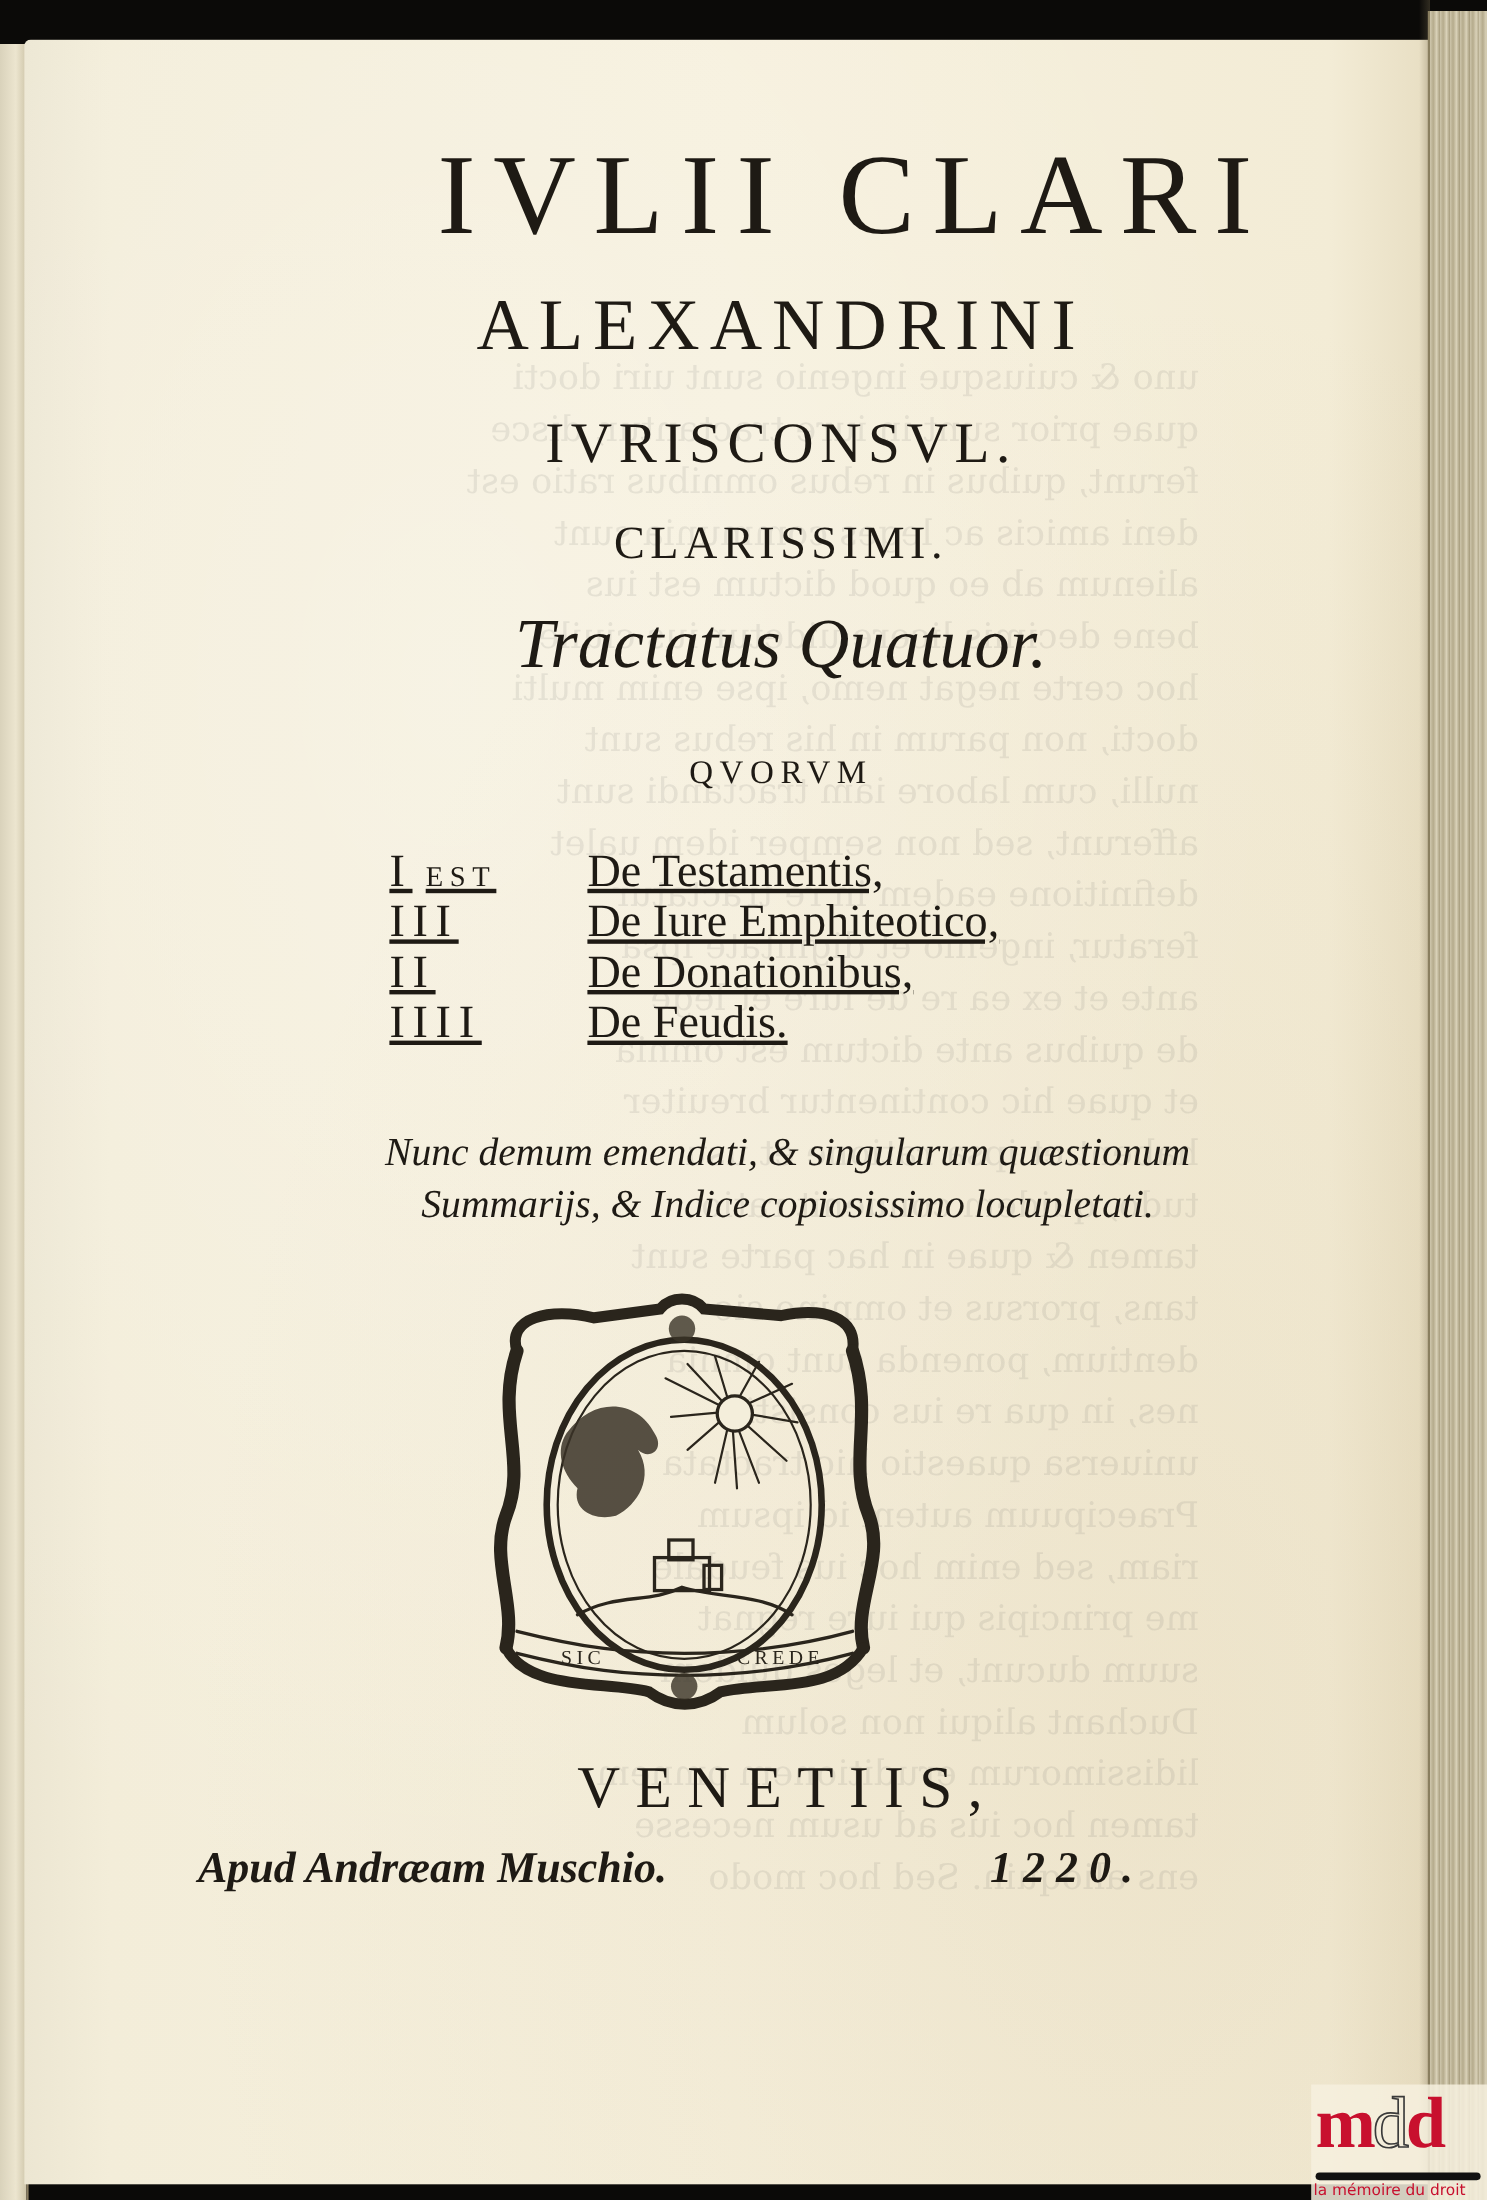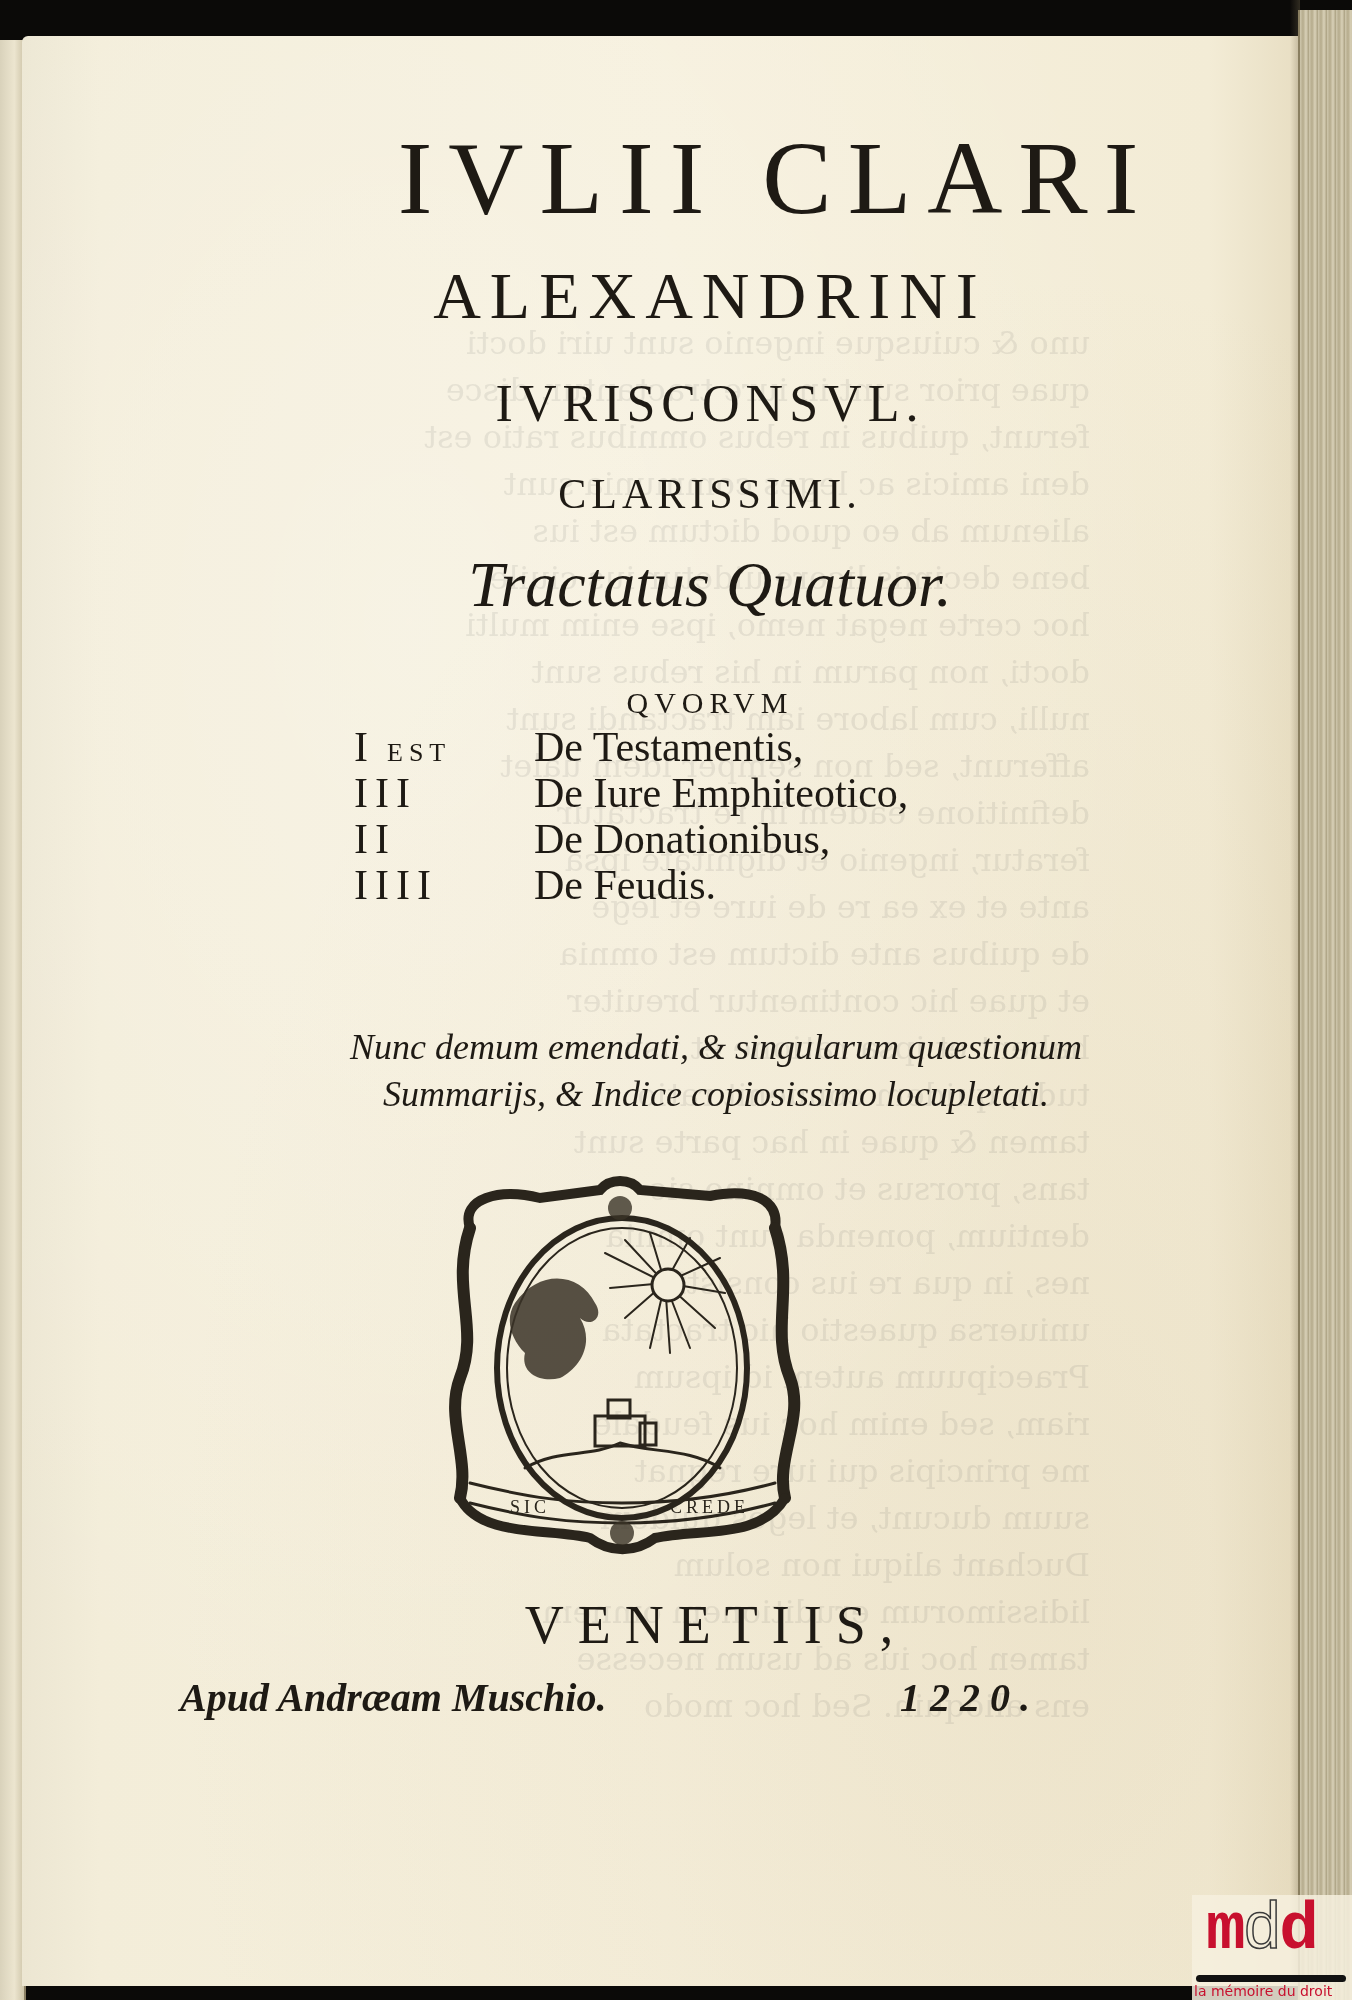--- a/index.html
+++ b/index.html
@@ -120,24 +120,25 @@
     .t6 {
       top: 686px;
       font-size: 30px;
       letter-spacing: 6px;
       padding-left: 34px;
     }
 
     .contents {
       position: absolute;
       left: 354px;
-      top: 725px;
+      top: 760px;
       width: 620px;
       font-size: 42px;
-      line-height: 44px;
+      line-height: 64px;
+      text-decoration: underline;
     }
     .crow { display: flex; height: 46px; }
     .crow .num { width: 180px; letter-spacing: 7px; }
     .crow .num .small { font-size: 26px; letter-spacing: 6px; margin-left: 12px; }
     .crow .title { flex: 1; }
 
     .note {
       top: 1024px;
       font-size: 36px;
       font-style: italic;
@@ -176,23 +177,23 @@
     .logo {
       position: absolute;
       left: 1192px;
       top: 1895px;
       width: 160px;
       height: 105px;
       background: rgba(246,240,222,0.85);
     }
     .logo .letters {
       position: absolute;
-      left: 14px;
+      left: 4px;
       top: 0;
-      font-family: Liberation Mono, monospace;
+      font-family: Liberation Serif, serif;
       font-size: 66px;
       font-weight: bold;
       color: #c8102e;
       letter-spacing: -3px;
       line-height: 72px;
     }
     .logo .letters .hollow {
       color: transparent;
       -webkit-text-stroke: 1.5px #3a3a3a;
       font-weight: normal;

